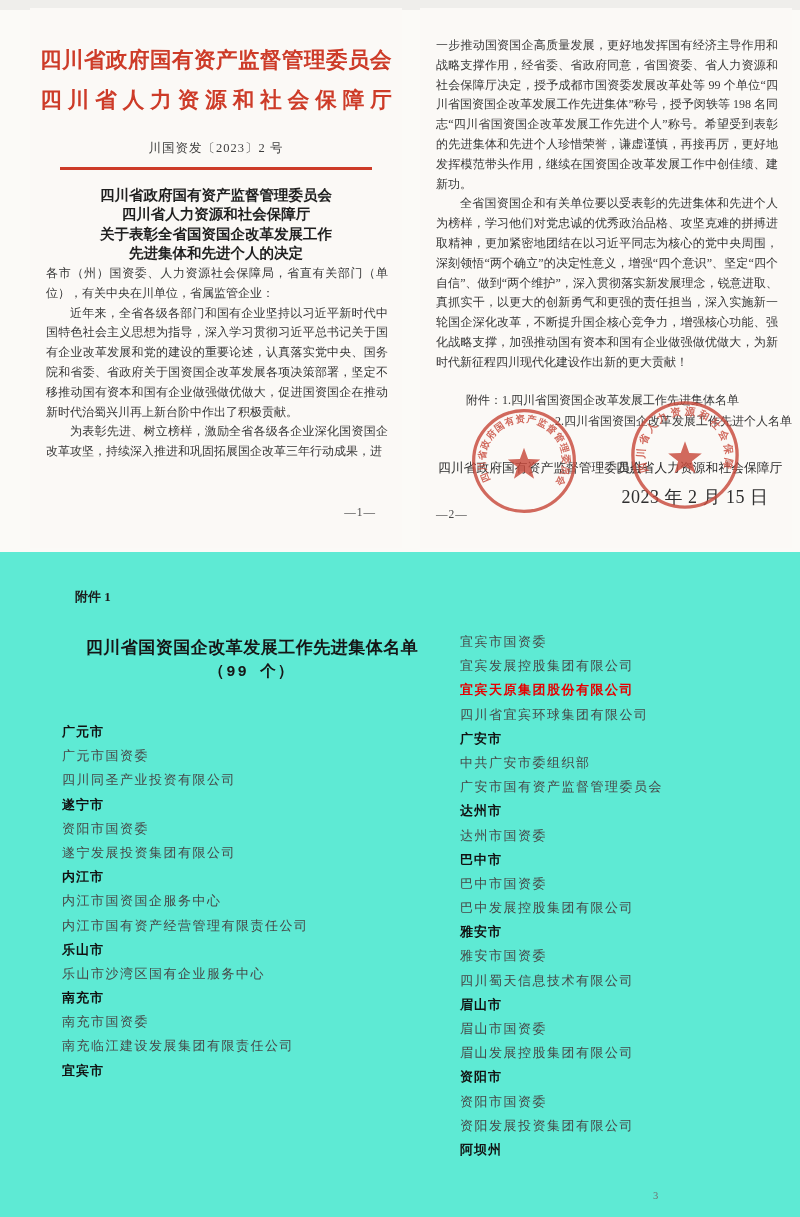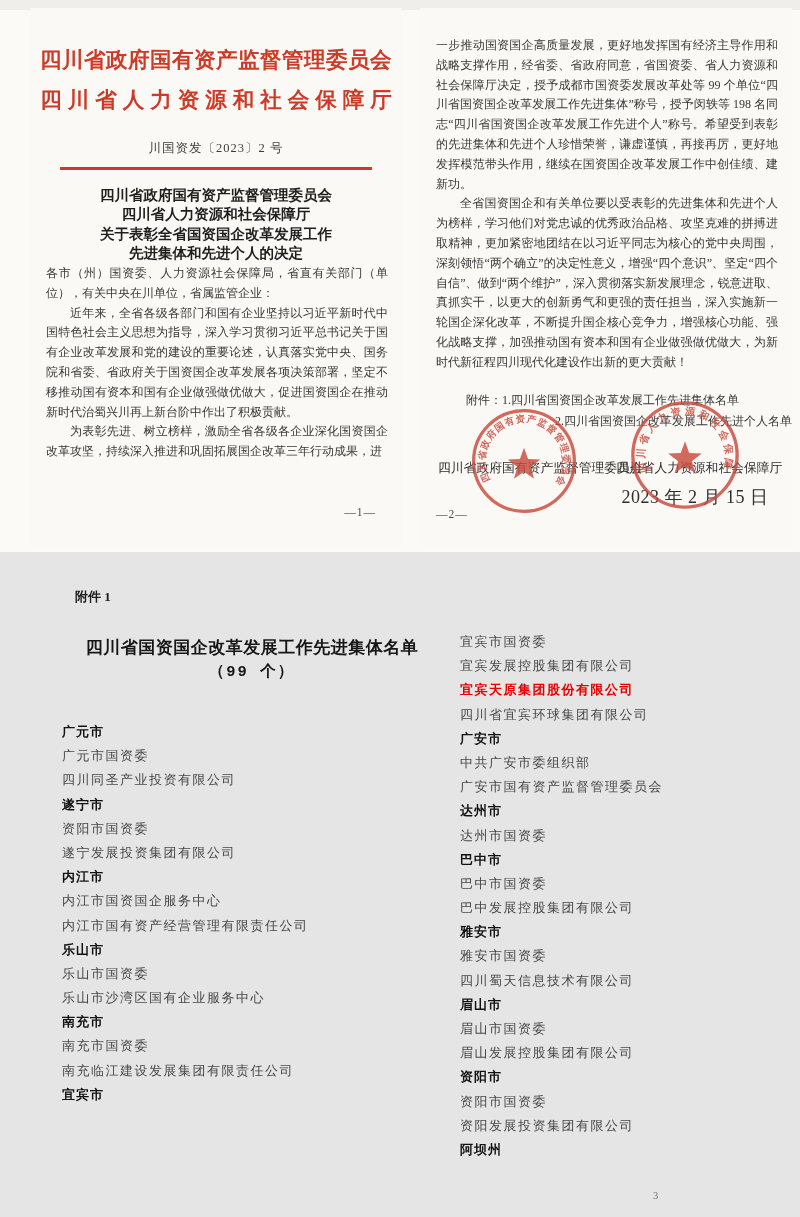--- a/index.html
+++ b/index.html
@@ -49,21 +49,21 @@
   .sig-left  { left:18px;  top:452px; }
   .sig-right { left:196px; top:452px; }
   .sig-date  { position:absolute; left:200px; top:477px; width:150px; text-align:center;
     font-size:18px; color:#2e2e2e; letter-spacing:0.5px; }
 
   .seal { position:absolute; opacity:0.82; pointer-events:none; }
   .seal-1 { left:47px;  top:396px; width:114px; height:114px; }
   .seal-2 { left:206px; top:388px; width:118px; height:118px; }
 
   
-  .att-page { position:absolute; left:0; top:552px; width:800px; height:665px; background:#e5e5e5; }
+  .att-page { position:absolute; left:0; top:552px; width:800px; height:665px; background:#5eead4; }
   .att-label { position:absolute; left:75px; top:36px; font-size:13px; font-weight:bold; color:#1c1c1c; }
   .att-title-wrap { position:absolute; left:40px; top:84px; width:424px; text-align:center; }
   .att-title { font-size:17px; font-weight:bold; color:#161616; letter-spacing:0.5px; }
   .att-subtitle { margin-top:2px; font-size:15.5px; font-weight:bold; color:#161616; letter-spacing:2px;font-family:Liberation Mono, monospace; }
 
   .att-col { position:absolute; width:350px; font-size:13px; }
   .att-col .row { height:24.2px; line-height:24.2px; white-space:nowrap; color:#474747; letter-spacing:1.5px; }
   .att-col .row.city { font-weight:bold; color:#111111; letter-spacing:1px; }
   .att-col .row.highlight { font-weight:bold; color:#e60000; }
   .col-left  { left:62px;  top:168px; }
@@ -154,21 +154,20 @@
     <div class="row city">广元市</div>
         <div class="row org">广元市国资委</div>
         <div class="row org">四川同圣产业投资有限公司</div>
         <div class="row city">遂宁市</div>
         <div class="row org">资阳市国资委</div>
         <div class="row org">遂宁发展投资集团有限公司</div>
         <div class="row city">内江市</div>
         <div class="row org">内江市国资国企服务中心</div>
         <div class="row org">内江市国有资产经营管理有限责任公司</div>
         <div class="row city">乐山市</div>
-        <div class="row org">乐山市国资委</div>
         <div class="row org">乐山市沙湾区国有企业服务中心</div>
         <div class="row city">南充市</div>
         <div class="row org">南充市国资委</div>
         <div class="row org">南充临江建设发展集团有限责任公司</div>
         <div class="row city">宜宾市</div>
       </div>
 
     <div class="att-col col-right">
 
     <div class="row org">宜宾市国资委</div>

